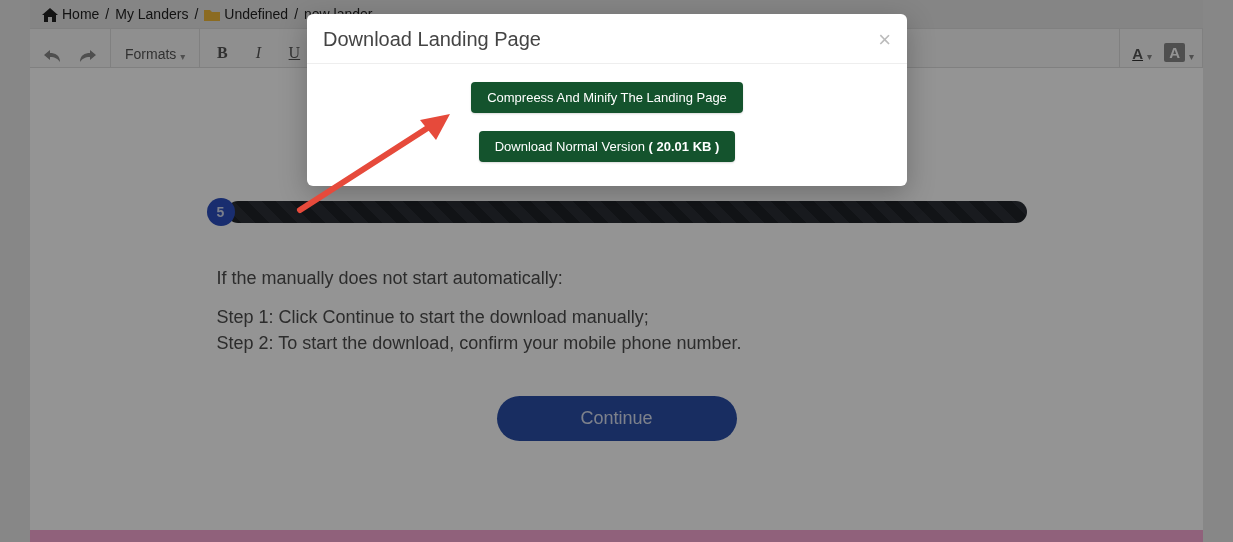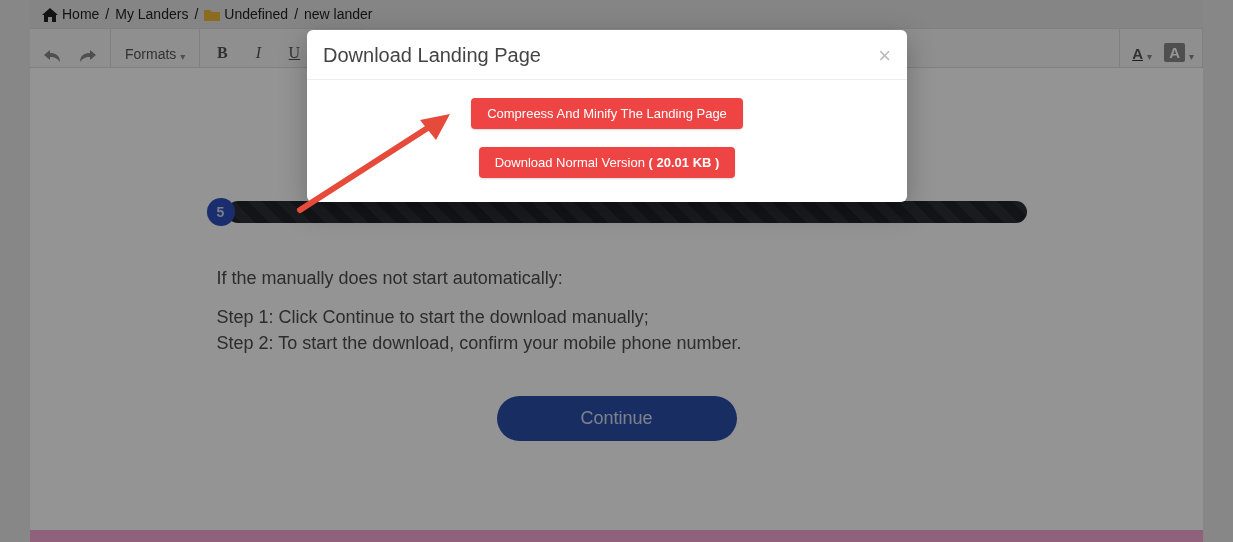--- a/index.html
+++ b/index.html
@@ -148,21 +148,21 @@
     
     .modal-overlay {
       position: absolute;
       inset: 0;
       background: rgba(0,0,0,0.42);
       z-index: 100;
     }
     .modal {
       position: absolute;
       left: 307px;
-      top: 30px;
+      top: 14px;
       width: 600px;
       background: #fff;
       border-radius: 6px;
       box-shadow: 0 8px 28px rgba(0,0,0,0.25);
       z-index: 200;
     }
     .modal-header {
       display: flex;
       align-items: center;
       justify-content: space-between;
@@ -181,21 +181,21 @@
       line-height: 1;
     }
     .modal-body {
       padding: 18px 16px 24px;
       display: flex;
       flex-direction: column;
       align-items: center;
       gap: 18px;
     }
     .dl-btn {
-      background: #ef4444;
+      background: #14532d;
       color: #fff;
       border: none;
       padding: 8px 16px;
       font-size: 13px;
       border-radius: 4px;
       cursor: pointer;
       box-shadow: 0 1px 2px rgba(0,0,0,0.15);
     }
     .dl-btn .bold { font-weight: 700; }
     

